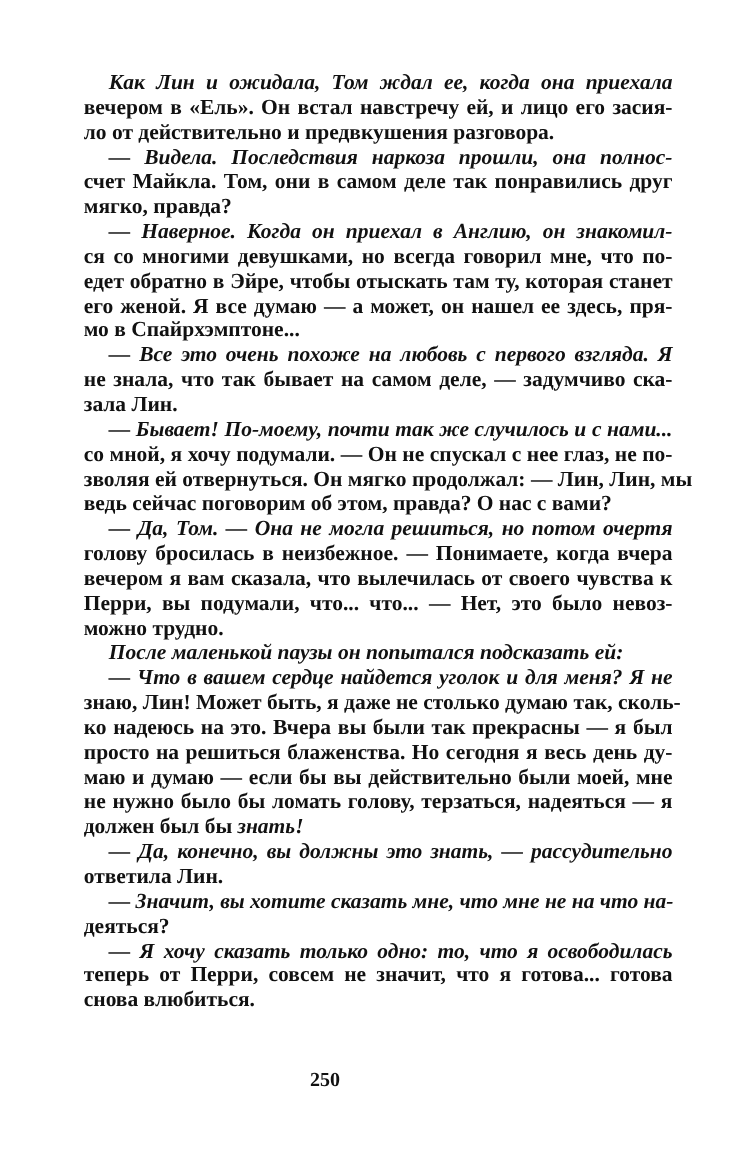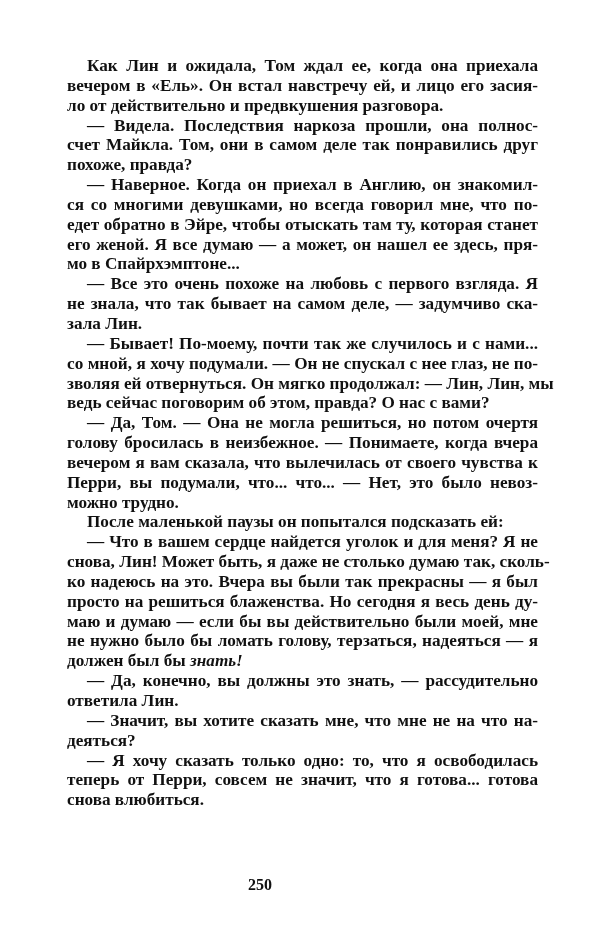--- a/index.html
+++ b/index.html
@@ -20,50 +20,49 @@
     line-height: 19.85px;
   }
   .line {
     display: block;
     white-space: nowrap;
     text-align: justify;
     text-align-last: justify;
     height: 19.85px;
   }
   .line.last { text-align-last: left; }
-  .line.indent { padding-left: 20px; }
+  .line.indent { padding-left: 20px; font-style: italic; }
   .it { font-style: italic; }
   .page-number {
     position: absolute;
     left: 0; width: 520px;
     top: 856px;
     text-align: center;
     font-family: "Liberation Serif", "DejaVu Serif", serif;
     font-size: 16px;
     font-weight: bold;
     color: #111111;
-    margin-top: 20px;
   }
 </style>
 </head>
 <body>
 
 <div class="page">
 
   <div>
     <span class="line indent">Как Лин и ожидала, Том ждал ее, когда она приехала</span>
     <span class="line">вечером в «Ель». Он встал навстречу ей, и лицо его засия-</span>
     <span class="line last">ло от действительно и предвкушения разговора.</span>
   </div>
 
 
   <div>
     <span class="line indent">— Видела. Последствия наркоза прошли, она полнос-</span>
     <span class="line">счет Майкла. Том, они в самом деле так понравились друг</span>
-    <span class="line last">похоже, правда?</span>
+    <span class="line last">мягко, правда?</span>
   </div>
 
   <div>
     <span class="line indent">— Наверное. Когда он приехал в Англию, он знакомил-</span>
     <span class="line">ся со многими девушками, но всегда говорил мне, что по-</span>
     <span class="line">едет обратно в Эйре, чтобы отыскать там ту, которая станет</span>
     <span class="line">его женой. Я все думаю — а может, он нашел ее здесь, пря-</span>
     <span class="line last">мо в Спайрхэмптоне...</span>
   </div>
 
@@ -87,21 +86,21 @@
     <span class="line">Перри, вы подумали, что... что... — Нет, это было невоз-</span>
     <span class="line last">можно трудно.</span>
   </div>
 
   <div>
     <span class="line indent last">После маленькой паузы он попытался подсказать ей:</span>
   </div>
 
   <div>
     <span class="line indent">— Что в вашем сердце найдется уголок и для меня? Я не</span>
-    <span class="line">снова, Лин! Может быть, я даже не столько думаю так, сколь-</span>
+    <span class="line">знаю, Лин! Может быть, я даже не столько думаю так, сколь-</span>
     <span class="line">ко надеюсь на это. Вчера вы были так прекрасны — я был</span>
     <span class="line">просто на решиться блаженства. Но сегодня я весь день ду-</span>
     <span class="line">маю и думаю — если бы вы действительно были моей, мне</span>
     <span class="line">не нужно было бы ломать голову, терзаться, надеяться — я</span>
     <span class="line last"><span>должен был бы </span><span class="it">знать!</span></span>
   </div>
 
   <div>
     <span class="line indent">— Да, конечно, вы должны это знать, — рассудительно</span>
     <span class="line last">ответила Лин.</span>

